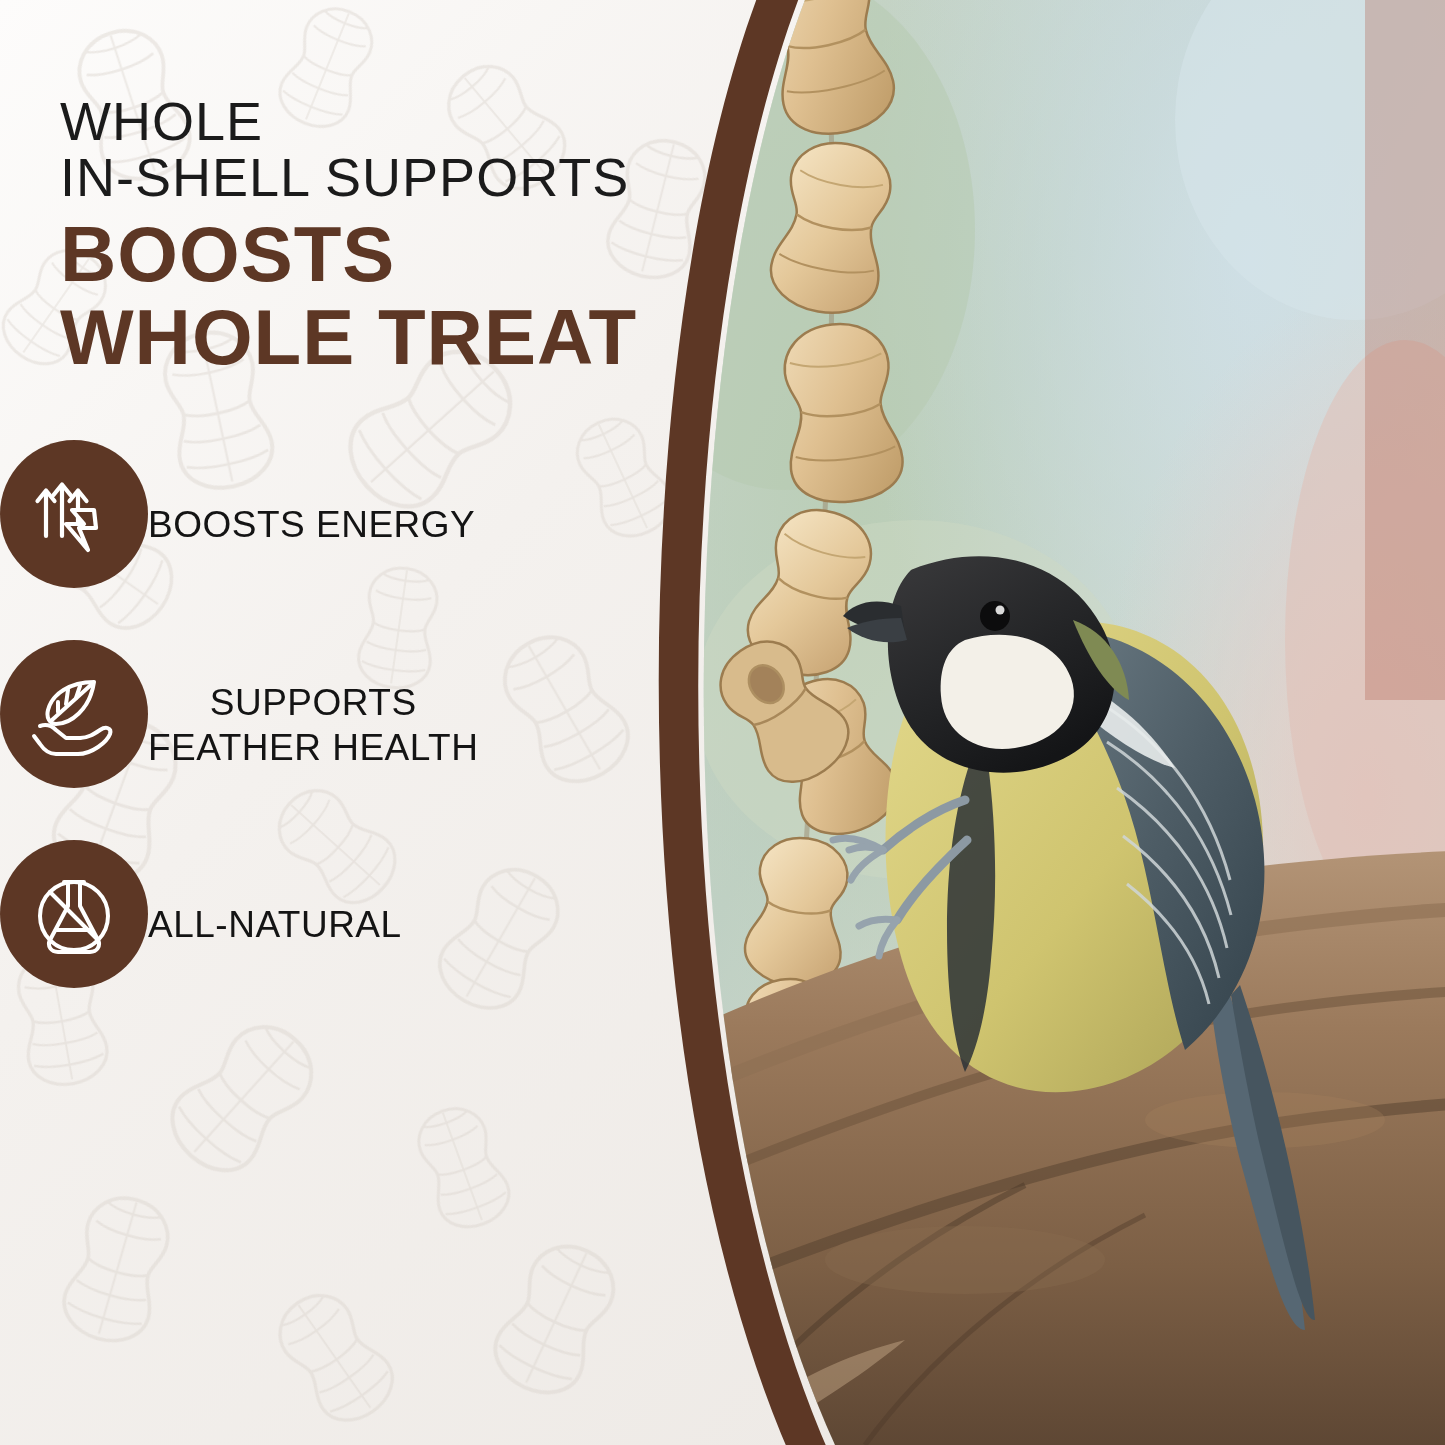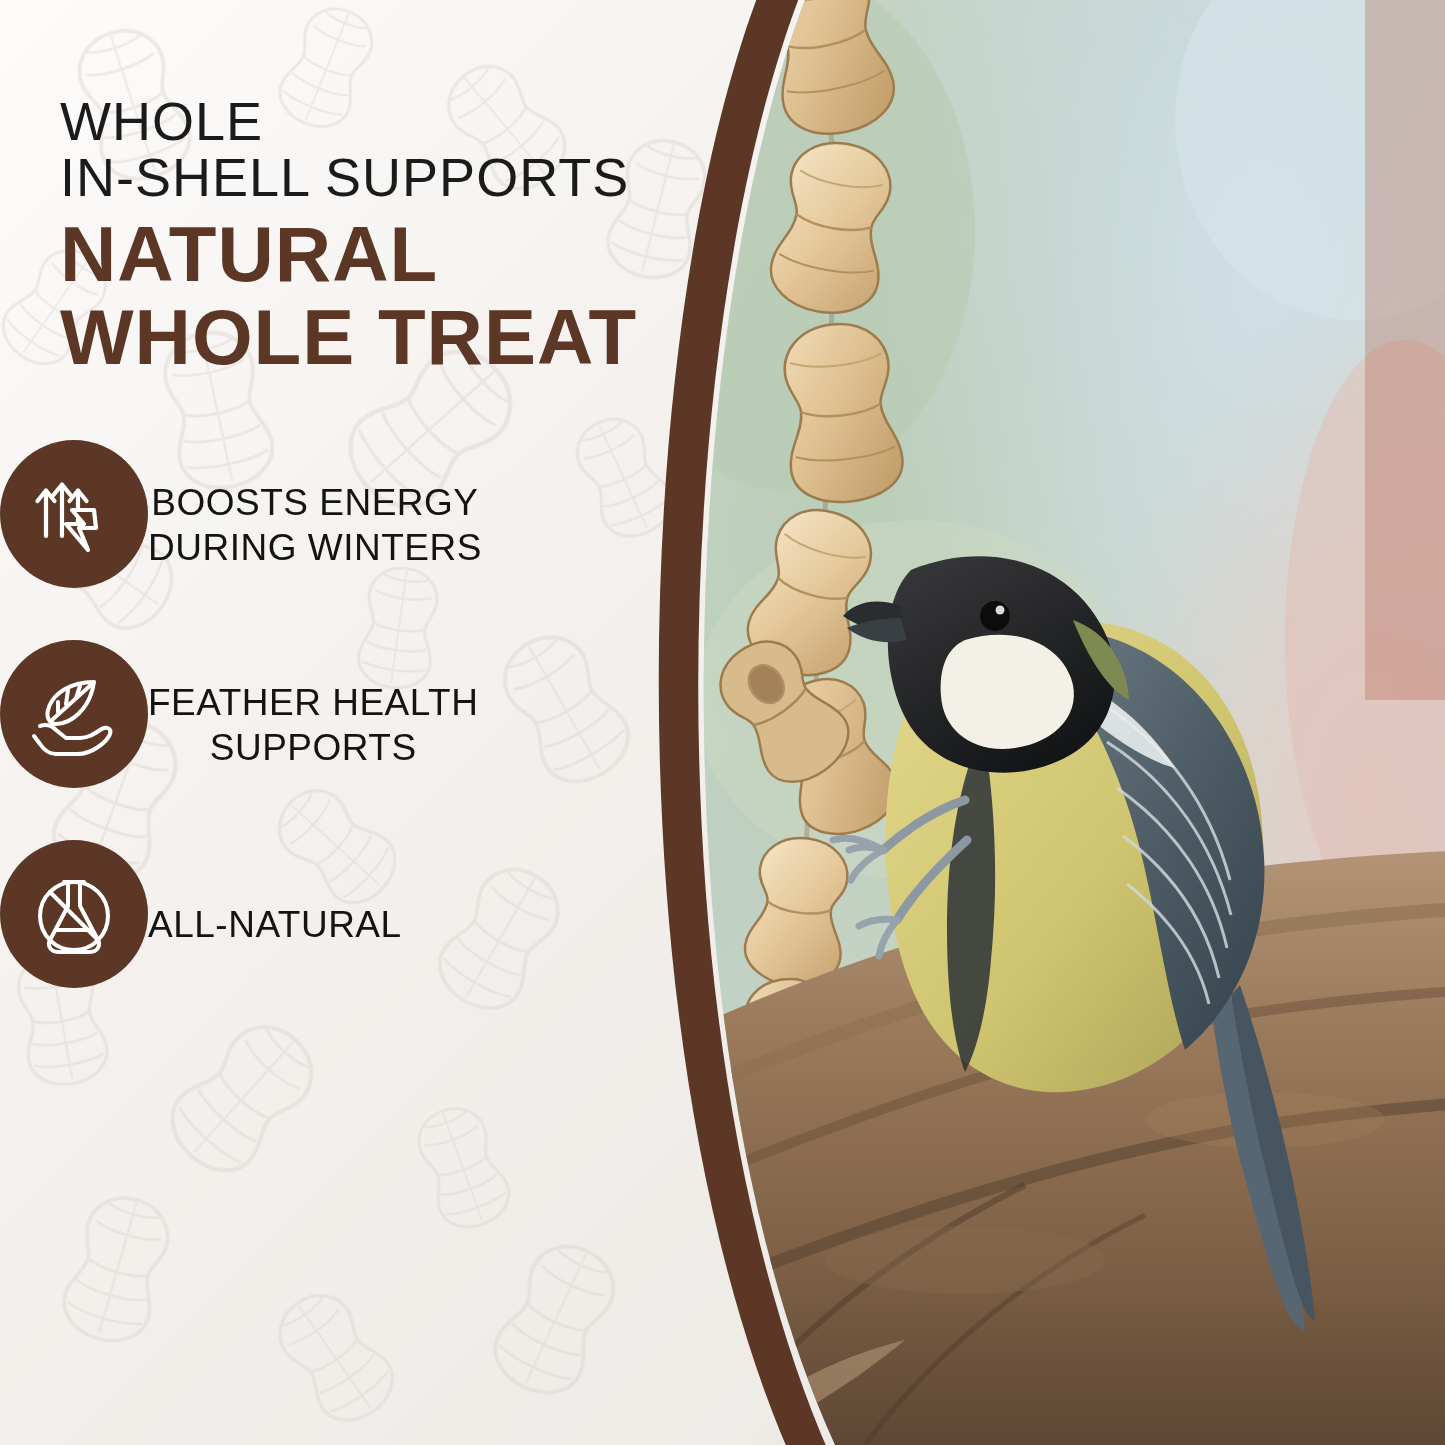--- a/index.html
+++ b/index.html
@@ -146,21 +146,21 @@
         <use href="#pnut" transform="translate(460,1160) rotate(-20) scale(1.0)"></use>
         <use href="#pnut" transform="translate(120,1260) rotate(16) scale(1.2)"></use>
         <use href="#pnut" transform="translate(330,1350) rotate(-35) scale(1.1)"></use>
         <use href="#pnut" transform="translate(560,1310) rotate(25) scale(1.25)"></use>
       </g>
     </svg>
 
     <div class="headline">
       <div class="l1">WHOLE</div>
       <div class="l2">IN-SHELL SUPPORTS</div>
-      <div class="l3">NATURAL</div>
+      <div class="l3">BOOSTS</div>
       <div class="l4">WHOLE TREAT</div>
     </div>
 
     <div class="features">
 
       <div class="feature">
         <div class="badge">
           <svg width="104" height="104" viewBox="0 0 104 104">
             <g fill="none" stroke="#ffffff" stroke-width="4.2" stroke-linecap="round" stroke-linejoin="round">
               <path d="M24,74 L24,30"></path>
@@ -168,42 +168,41 @@
               <path d="M40,74 L40,24"></path>
               <path d="M31.5,33 L40,22.5 L48.5,33"></path>
               <path d="M56,74 L56,30"></path>
               <path d="M47.5,39 L56,28.5 L64.5,39"></path>
               <path d="M72,48 L50,48 L62,62 L44,62 L66,88 L57,66 L74,66 Z" stroke-width="4.2" fill="#5d3725"></path>
             </g>
           </svg>
         </div>
         <div class="feature-label">
           <div>BOOSTS ENERGY</div>
-          <div>DURING WINTERS</div>
         </div>
       </div>
 
       <div class="feature">
         <div class="badge">
           <svg width="104" height="104" viewBox="0 0 104 104">
             <g fill="none" stroke="#ffffff" stroke-width="4" stroke-linecap="round" stroke-linejoin="round">
 
               <path d="M72,20 C48,20 30,32 26,48 C24,56 28,62 34,62 C48,62 68,48 72,20 Z"></path>
               <path d="M70,22 L30,58"></path>
               <path d="M46,28 L44,42 M58,24 L54,36 M36,40 L36,50"></path>
 
               <path d="M18,64 C24,62 30,64 34,68 L44,76 L58,76"></path>
               <path d="M58,76 C66,76 72,72 78,68 C84,64 90,66 88,72 C85,80 70,92 56,92 L34,92
                        C28,92 22,88 18,82 L12,74"></path>
             </g>
           </svg>
         </div>
         <div class="feature-label">
+          <div>SUPPORTS</div>
           <div>FEATHER HEALTH</div>
-          <div>SUPPORTS</div>
         </div>
       </div>
 
       <div class="feature">
         <div class="badge">
           <svg width="104" height="104" viewBox="0 0 104 104">
             <g fill="none" stroke="#ffffff" stroke-width="4" stroke-linecap="round" stroke-linejoin="round">
               <path d="M42,20 L62,20"></path>
               <path d="M46,20 L46,44 L28,78 C25,84 29,90 36,90 L68,90 C75,90 79,84 76,78 L58,44 L58,20"></path>
               <path d="M34,68 L70,68"></path>

